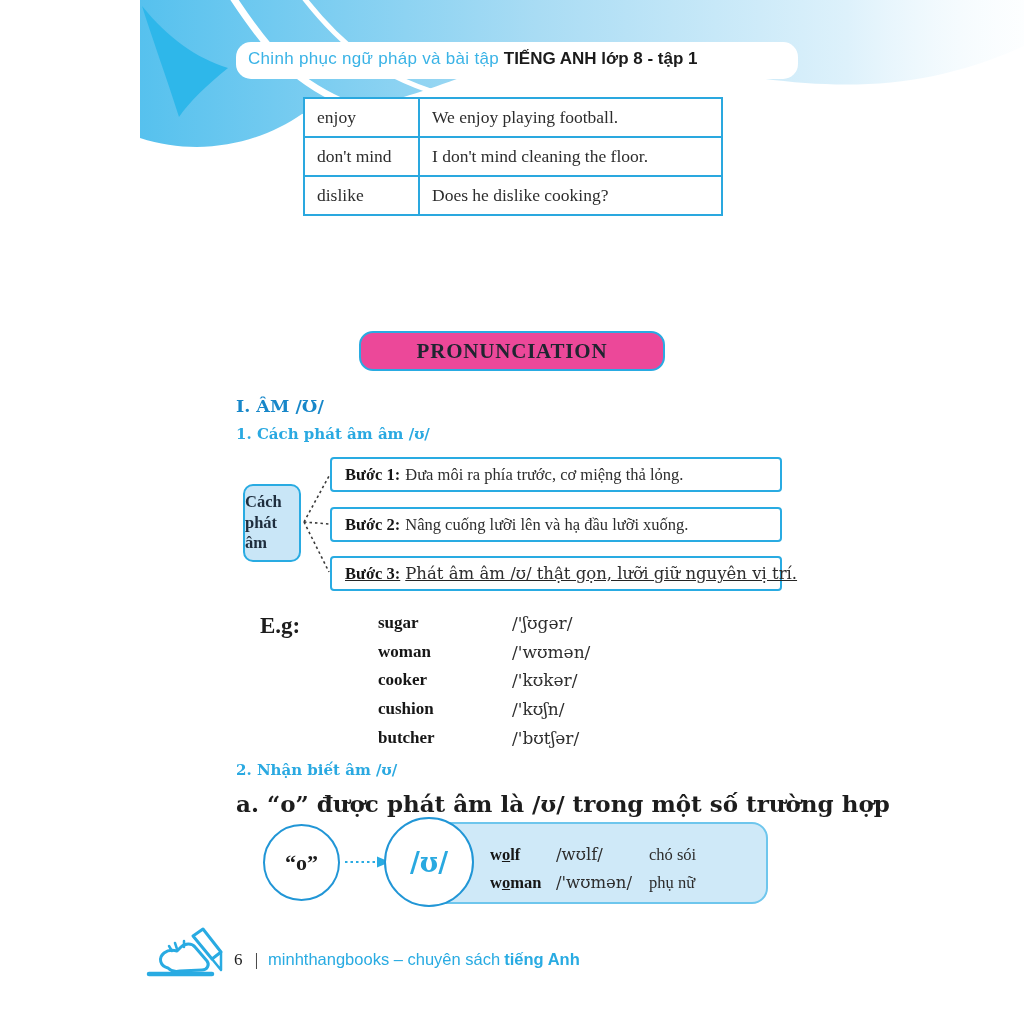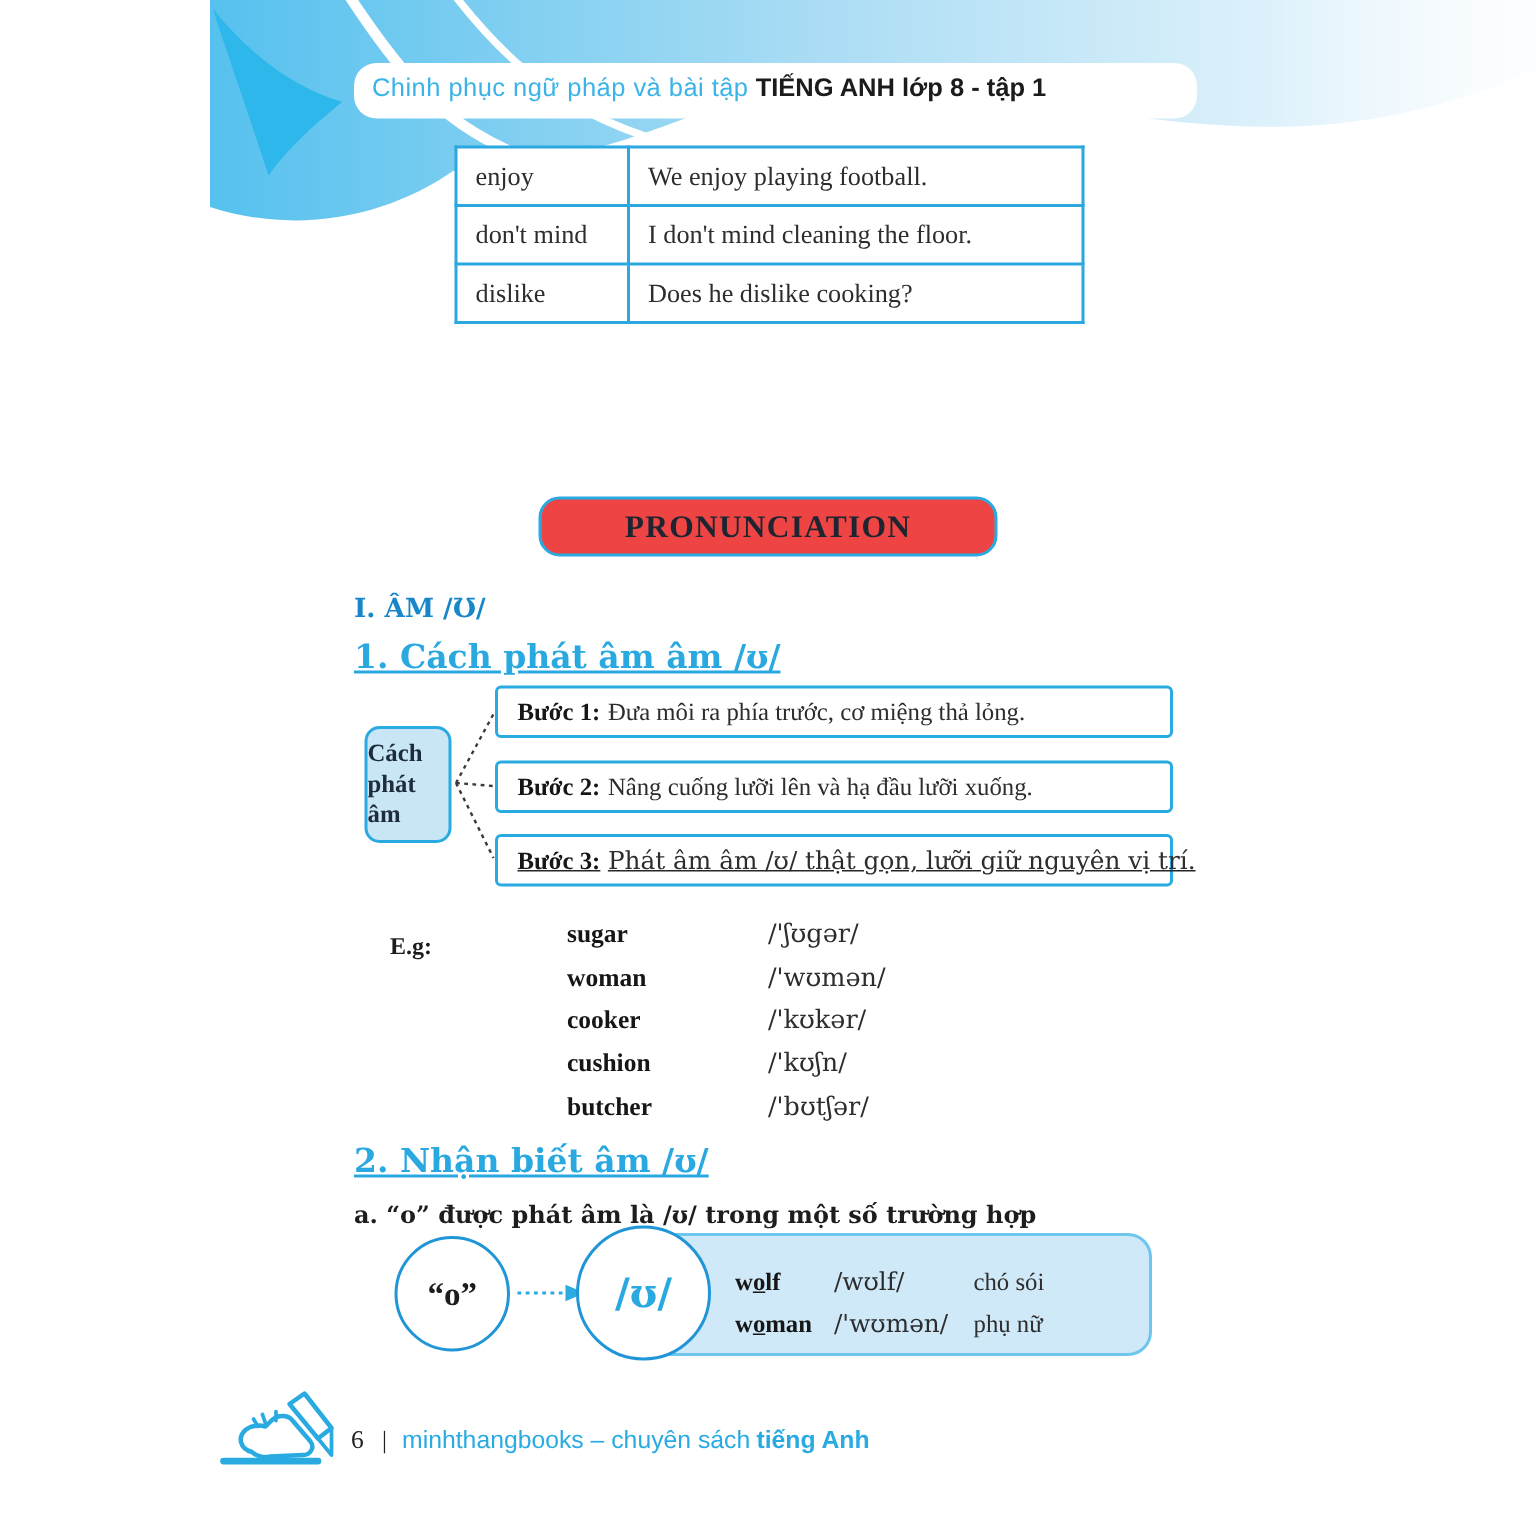--- a/index.html
+++ b/index.html
@@ -16,28 +16,28 @@
 
   
   #verb-table { position:absolute; left:303px; top:97px; border-collapse:collapse; }
   #verb-table td { border:2px solid #2aa8df; height:39px; font-size:17.5px; color:#2d2d2d;
                    padding:0 12px; background:#fff; vertical-align:middle; }
   #verb-table td.c-verb { width:115px; }
   #verb-table td.c-ex   { width:303px; }
 
   
   #pron-banner { position:absolute; left:359px; top:331px; width:306px; height:40px;
-                 background:#ef4444; border:2px solid #29abe2; border-radius:14px;
+                 background:#ec4899; border:2px solid #29abe2; border-radius:14px;
                  display:flex; align-items:center; justify-content:center;
                  font-weight:bold; font-size:21px; letter-spacing:0.8px; color:#1f2530; }
 
   
   .h-blue  { position:absolute; font-weight:bold; font-size:17.5px; color:#1787c9; white-space:nowrap; }
-  .h-cyan  { position:absolute; font-weight:bold; font-size:22px; color:#2aa9e1; white-space:nowrap;text-decoration:underline; }
-  .h-dark  { position:absolute; font-weight:bold; font-size:16px; color:#1d1d1d; white-space:nowrap;margin-top:10px; }
+  .h-cyan  { position:absolute; font-weight:bold; font-size:15px; color:#2aa9e1; white-space:nowrap; }
+  .h-dark  { position:absolute; font-weight:bold; font-size:23px; color:#1d1d1d; white-space:nowrap; }
 
   
   #method-box { position:absolute; left:243px; top:484px; width:58px; height:78px;
                 background:#c9e6f7; border:2.5px solid #29abe2; border-radius:10px;
                 display:flex; align-items:center; justify-content:center; text-align:left;
                 font-weight:bold; font-size:16.5px; line-height:1.25; color:#1e2d3d; }
   .step-box { position:absolute; left:330px; width:452px; height:35px; background:#fff;
               border:2px solid #29abe2; border-radius:4px; display:flex; align-items:center;
               padding-left:13px; font-size:16.5px; white-space:nowrap; }
   .step-label { font-weight:bold; color:#161616; margin-right:5px; }

